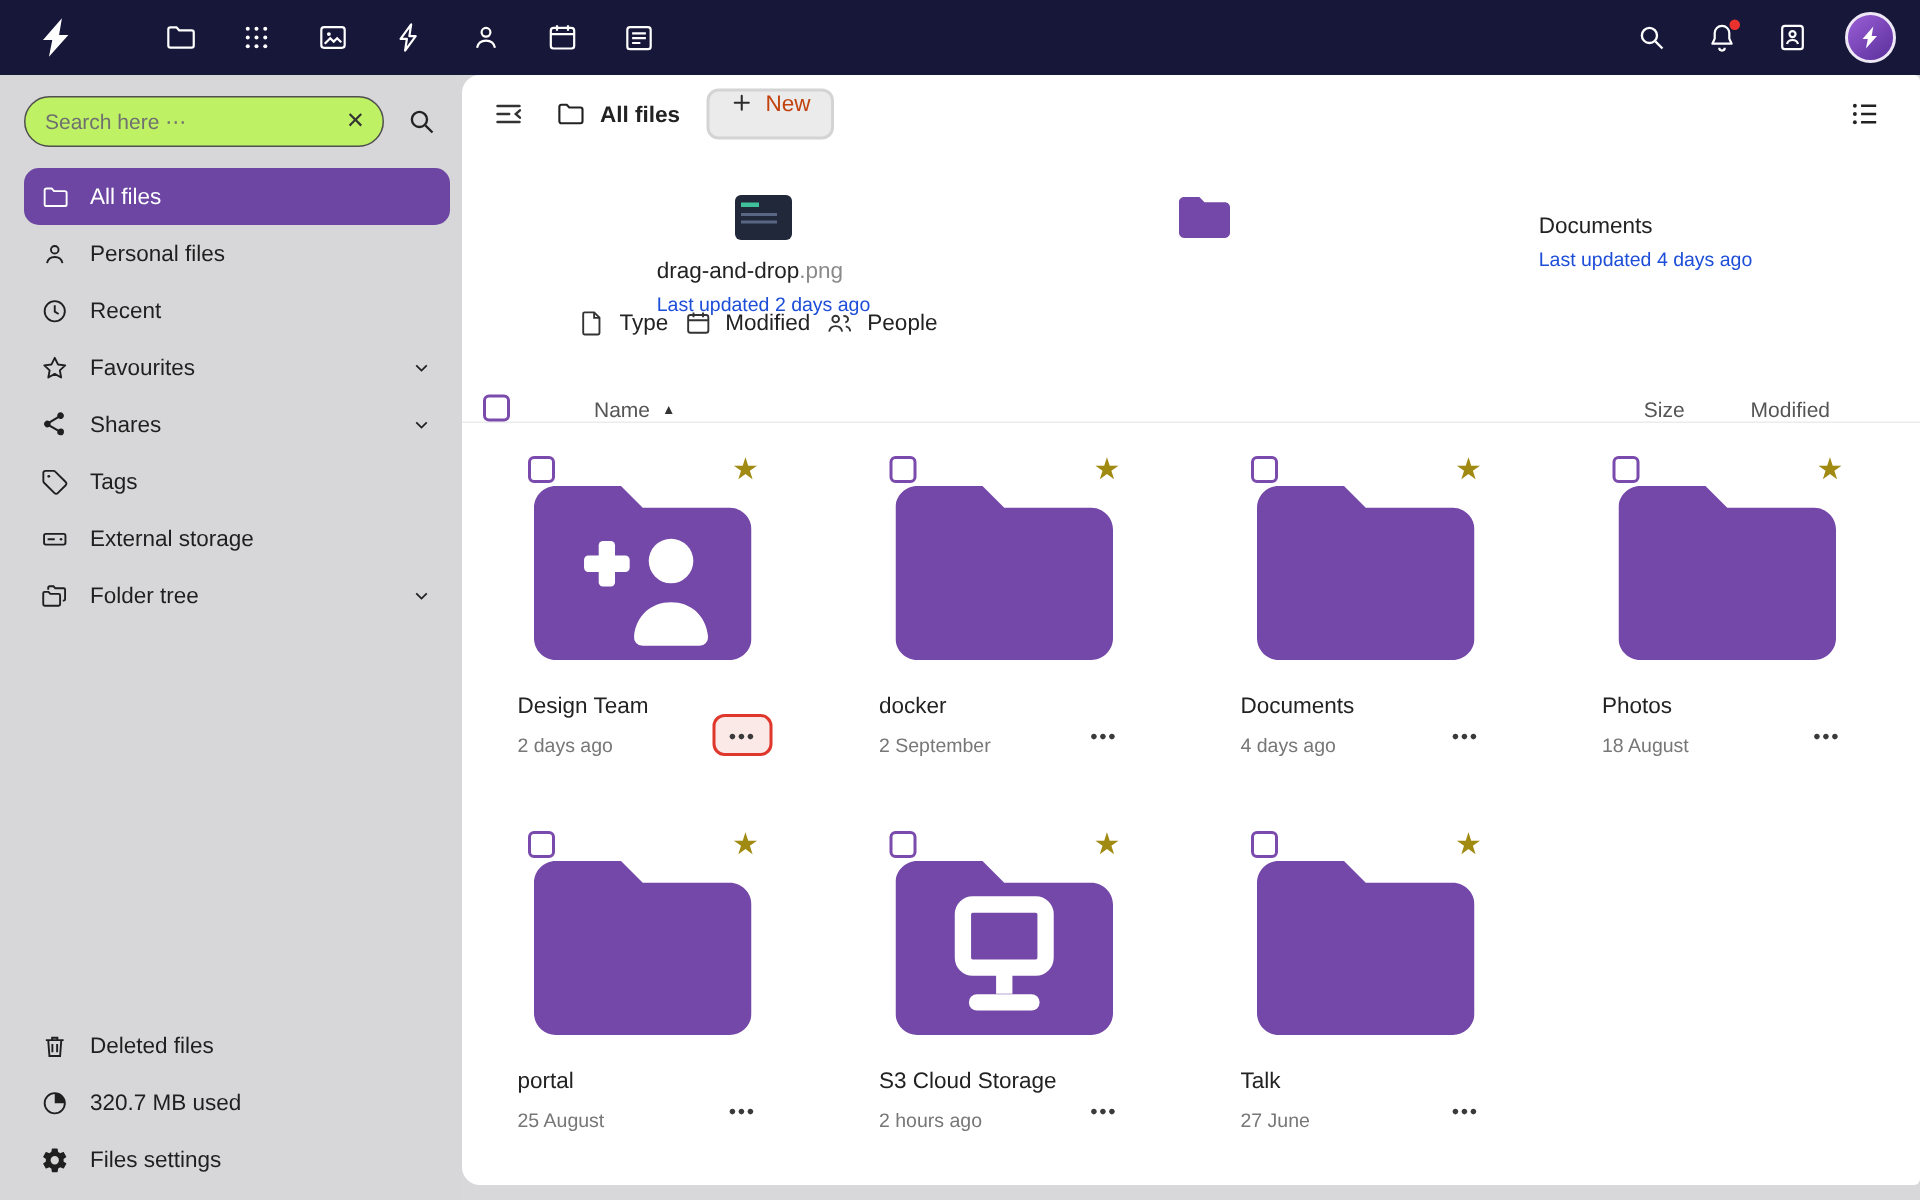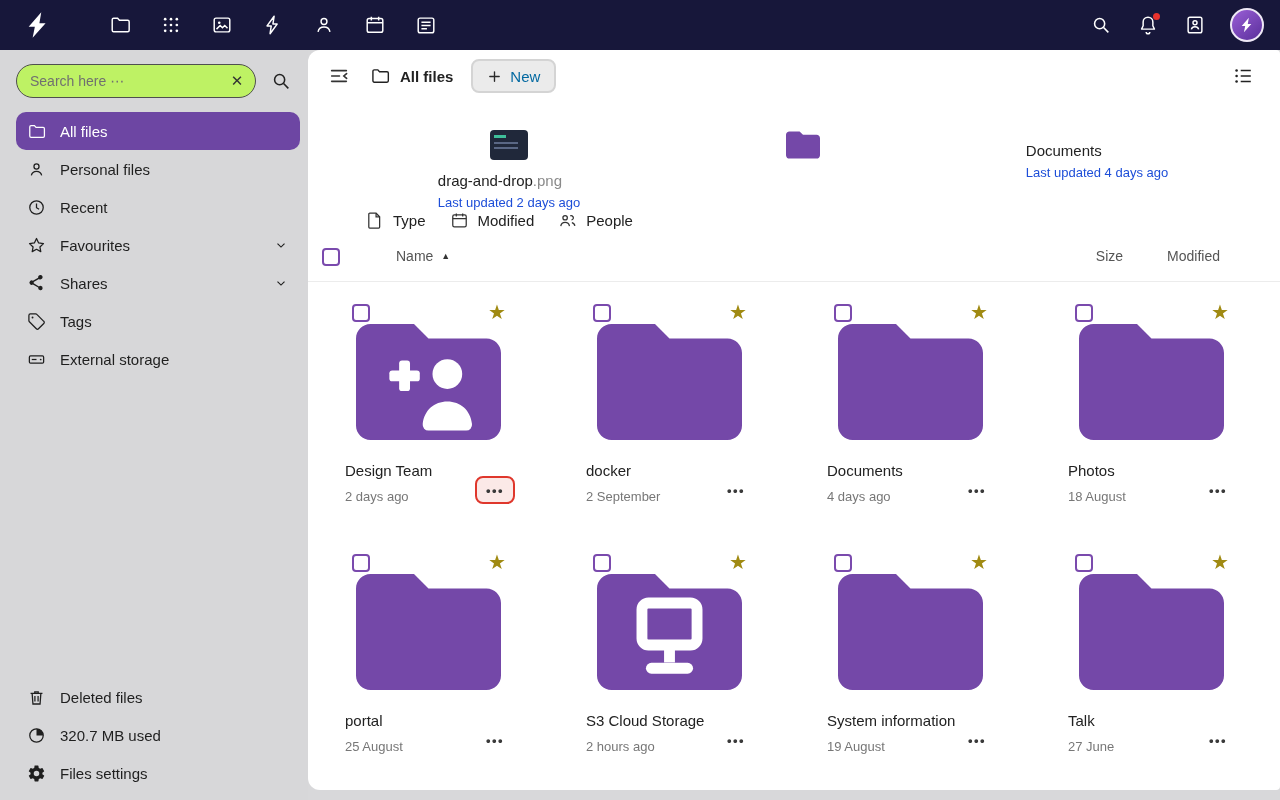--- a/index.html
+++ b/index.html
@@ -37,38 +37,38 @@
   .nav-label { white-space:nowrap; }
   .chevron { margin-left:auto; width:18px; height:18px; color:inherit; display:flex; align-items:center; justify-content:center; cursor:pointer; }
   .nav-bottom { margin-top:auto; padding-bottom:8px; }
 
   
   .main { flex:1; background:#fff; border-radius:12px 4px 4px 12px; margin-bottom:10px; display:flex; flex-direction:column; overflow:hidden; }
 
   .content-header { height:52px; flex:none; display:flex; align-items:center; padding:0 20px 0 14px; }
   .icon-btn { width:34px; height:34px; border:none; background:none; display:flex; align-items:center; justify-content:center; color:#333; cursor:pointer; border-radius:8px; }
   .breadcrumb { display:flex; align-items:center; gap:10px; margin-left:14px; font-size:15px; font-weight:700; color:#222; cursor:pointer; }
-  .new-btn { margin-left:18px; height:34px; padding:0 14px; background:#ebebeb; border:2px solid #d4d4d4; border-radius:8px; display:flex; align-items:center; gap:8px; font-size:15px; color:#0369a1; cursor:pointer; }
+  .new-btn { margin-left:18px; height:34px; padding:0 14px; background:#ebebeb; border:2px solid #d4d4d4; border-radius:8px; display:flex; align-items:flex-start; gap:8px; font-size:15px; color:#c2410c; cursor:pointer; }
   .view-toggle { margin-left:auto; }
 
   .recent-row { display:flex; padding:28px 0 0 54px; flex:none; height:74px; }
   .recent-card { width:294px; display:flex; align-items:center; gap:12px; cursor:pointer;flex-direction:column; }
   .thumb { width:38px; height:30px; border-radius:4px; background:#20283a; position:relative; overflow:hidden; flex:none; }
   .thumb::before { content:""; position:absolute; left:4px; top:5px; width:12px; height:3px; background:#3fbf9a; }
   .thumb::after { content:""; position:absolute; left:4px; top:12px; width:24px; height:2px; background:#5a6784; box-shadow:0 5px 0 #5a6784; }
   .recent-texts { display:flex; flex-direction:column; }
   .recent-title { font-size:15px; color:#222; }
   .recent-ext { color:#8a8a8a; }
   .recent-sub { font-size:13px; color:#1d4ed8; margin-top:6px; }
 
-  .filter-row { display:flex; gap:24px; padding:30px 0 0 57px; align-items:flex-end; flex:none; height:54px; }
+  .filter-row { display:flex; gap:10px; padding:30px 0 0 57px; align-items:flex-start; flex:none; height:54px;margin-left:20px; }
   .filter-chip { display:flex; gap:9px; align-items:center; font-size:15px; color:#222; background:none; border:none; cursor:pointer; }
   .filter-chip .f-icon { width:19px; height:19px; color:#333; }
 
-  .table-header { display:flex; align-items:flex-start; margin-top:18px; height:34px; padding:0 60px 0 14px; border-bottom:1px solid #ececec; flex:none; }
+  .table-header { display:flex; align-items:flex-end; margin-top:18px; height:34px; padding:0 60px 0 14px; border-bottom:1px solid #ececec; flex:none; }
   .checkbox { width:18px; height:18px; border:2px solid #7a4aad; border-radius:4px; background:#fff; cursor:pointer; flex:none; }
   .th-name { margin-left:56px; color:#555; font-size:14px; display:flex; gap:8px; align-items:center; cursor:pointer; }
   .sort-arrow { font-size:9px; color:#333; }
   .th-size { margin-left:auto; color:#555; font-size:14px; cursor:pointer; }
   .th-mod { margin-left:44px; color:#555; font-size:14px; cursor:pointer; }
 
   .grid { display:grid; grid-template-columns:repeat(4,241px); row-gap:8px; padding-top:16px; flex:1; overflow:hidden; }
   .tile { position:relative; height:240px; cursor:pointer; }
   .tile-check { position:absolute; left:44px; top:6px; }
   .tile-star { position:absolute; left:180px; top:2px; color:#a08a12; font-size:20px; }
@@ -250,20 +250,34 @@
       <div class="nav-item">
         <span class="nav-icon">
           <svg width="19" height="19" viewBox="0 0 24 24" fill="none" stroke="currentColor" stroke-width="1.6">
               <rect x="3" y="7.5" width="18" height="9" rx="1.5"></rect>
               <circle cx="17.3" cy="12" r="1.1" fill="currentColor" stroke="none"></circle>
               <path d="M6 12h6"></path>
             </svg>
         </span>
         <span class="nav-label">External storage</span>
       </div>
+      <div class="nav-item">
+        <span class="nav-icon">
+          <svg width="19" height="19" viewBox="0 0 24 24" fill="none" stroke="currentColor" stroke-width="1.6">
+              <path d="M6.5 6.5V4.8c0-.7.5-1.2 1.2-1.2h3.2l1.6 1.7h7c.7 0 1.2.5 1.2 1.2v8c0 .7-.5 1.2-1.2 1.2h-.8"></path>
+              <path d="M2.3 9.5c0-.7.5-1.2 1.2-1.2h3.2l1.6 1.7h7c.7 0 1.2.5 1.2 1.2v7.6c0 .7-.5 1.2-1.2 1.2H3.5c-.7 0-1.2-.5-1.2-1.2z"></path>
+            </svg>
+        </span>
+        <span class="nav-label">Folder tree</span>
+        <span class="chevron">
+          <svg width="14" height="14" viewBox="0 0 24 24" fill="none" stroke="currentColor" stroke-width="2">
+              <path d="M6 9.5l6 6 6-6"></path>
+            </svg>
+        </span>
+      </div>
     </nav>
 
     <div class="nav nav-bottom">
       <div class="nav-item">
         <span class="nav-icon">
           <svg width="19" height="19" viewBox="0 0 24 24" fill="none" stroke="currentColor" stroke-width="1.6">
               <path d="M4.5 6.8h15M9.8 6.8V4.8h4.4v2M6.5 6.8l1 13.4h9l1-13.4M10 10v7M14 10v7"></path>
             </svg>
         </span>
         <span class="nav-label">Deleted files</span>
@@ -482,36 +496,20 @@
           <div>
             <div class="tile-name">S3 Cloud Storage</div>
             <div class="tile-date">2 hours ago</div>
           </div>
           <button class="tile-actions">
               <span class="dots"></span>
             </button>
         </div>
       </div>
 
-      <div class="tile">
-        <span class="checkbox tile-check"></span>
-        <span class="tile-star"></span>
-        <svg class="tile-icon" viewBox="2 4 20 16">
-            <path d="M10 4H4c-1.1 0-2 .9-2 2v12c0 1.1.9 2 2 2h16c1.1 0 2-.9 2-2V8c0-1.1-.9-2-2-2h-8l-2-2z" fill="#7448a8"></path>
-          </svg>
-        <div class="tile-footer">
-          <div>
-            <div class="tile-name">System information</div>
-            <div class="tile-date">19 August</div>
-          </div>
-          <button class="tile-actions">
-              <span class="dots"></span>
-            </button>
-        </div>
-      </div>
 
       <div class="tile">
         <span class="checkbox tile-check"></span>
         <span class="tile-star"></span>
         <svg class="tile-icon" viewBox="2 4 20 16">
             <path d="M10 4H4c-1.1 0-2 .9-2 2v12c0 1.1.9 2 2 2h16c1.1 0 2-.9 2-2V8c0-1.1-.9-2-2-2h-8l-2-2z" fill="#7448a8"></path>
           </svg>
         <div class="tile-footer">
           <div>
             <div class="tile-name">Talk</div>

